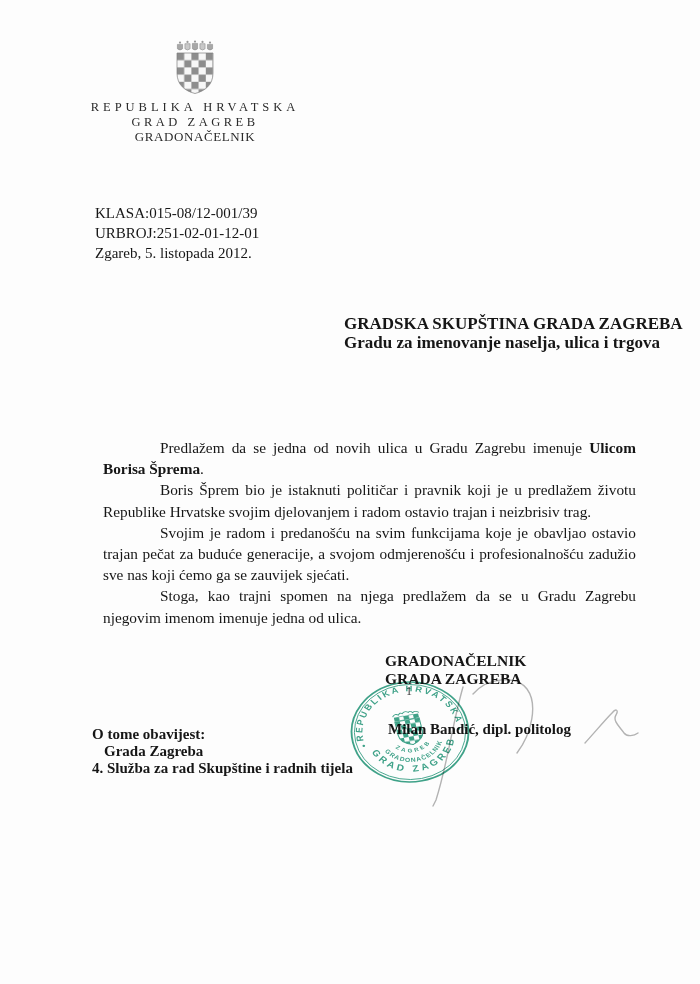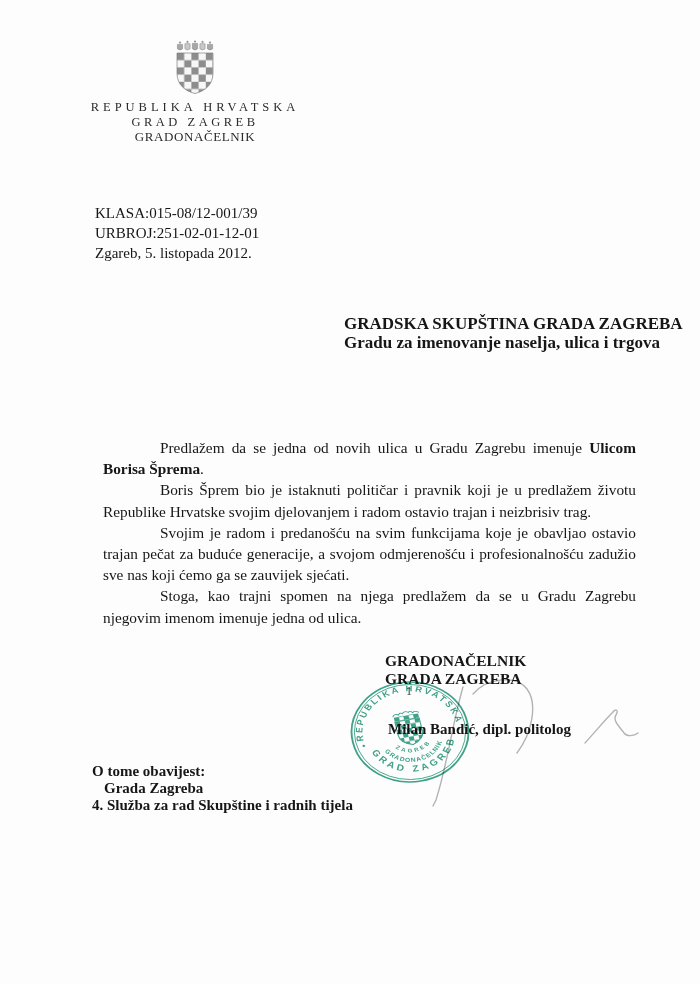--- a/index.html
+++ b/index.html
@@ -34,21 +34,21 @@
   .signame  { position:absolute; left:388px; top:721px; font-weight:bold; font-size:15px; white-space:nowrap; }
   .copynum  { position:absolute; left:406px; top:684px; font-size:12px; color:#3a3a3a; }
 
   
   .stamp { position:absolute; left:348px; top:679px; width:124px; height:106px; mix-blend-mode:multiply; opacity:0.92; }
 
   
   .penlayer { position:absolute; left:0; top:0; width:700px; height:984px; pointer-events:none; mix-blend-mode:multiply; }
 
   
-  .ccblock { position:absolute; left:92px; top:763px; font-weight:bold; font-size:15px; line-height:17px; }
+  .ccblock { position:absolute; left:92px; top:726px; font-weight:bold; font-size:15px; line-height:17px; }
   .cc-indent { padding-left:12px; }
 </style>
 </head>
 <body>
 
 <div class="page">
 
   <div class="letterhead">
     <svg class="coa" width="40" height="54" viewBox="0 0 40 54">
       <defs>

